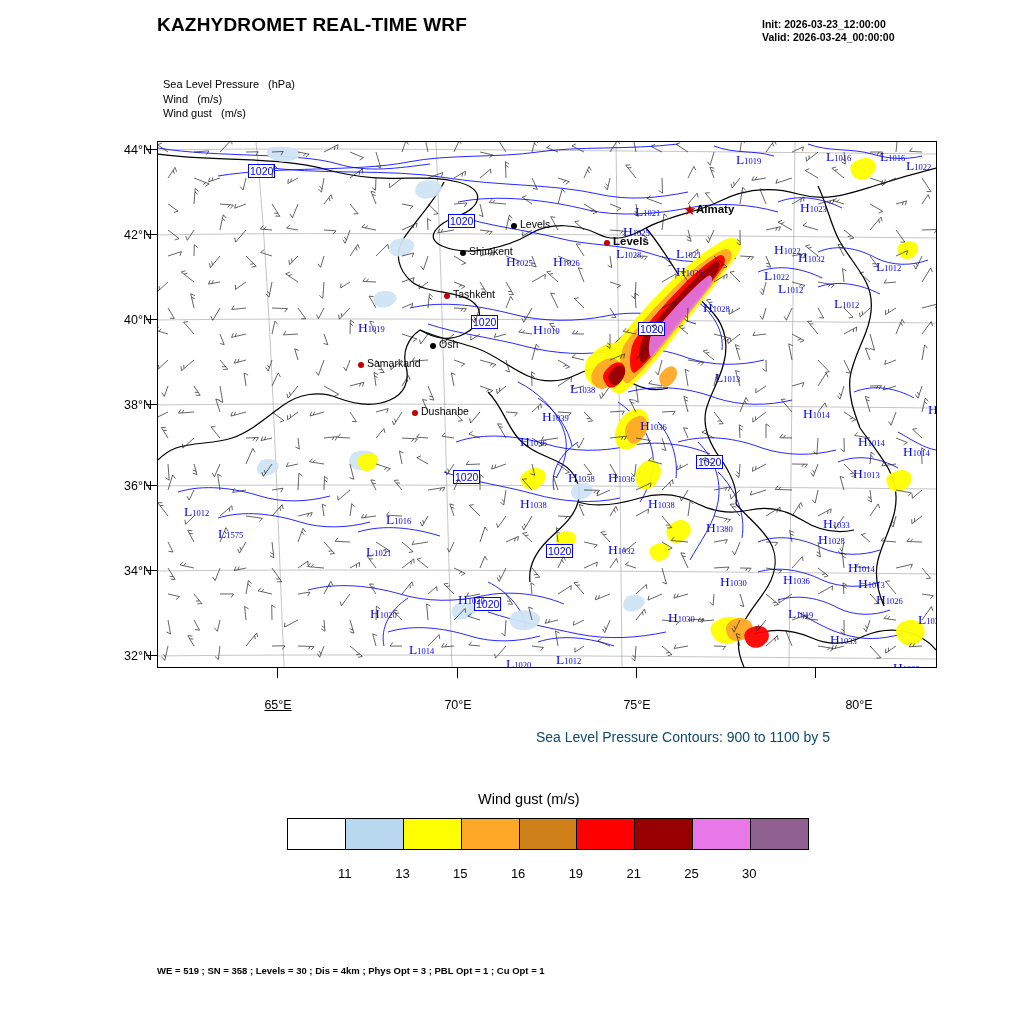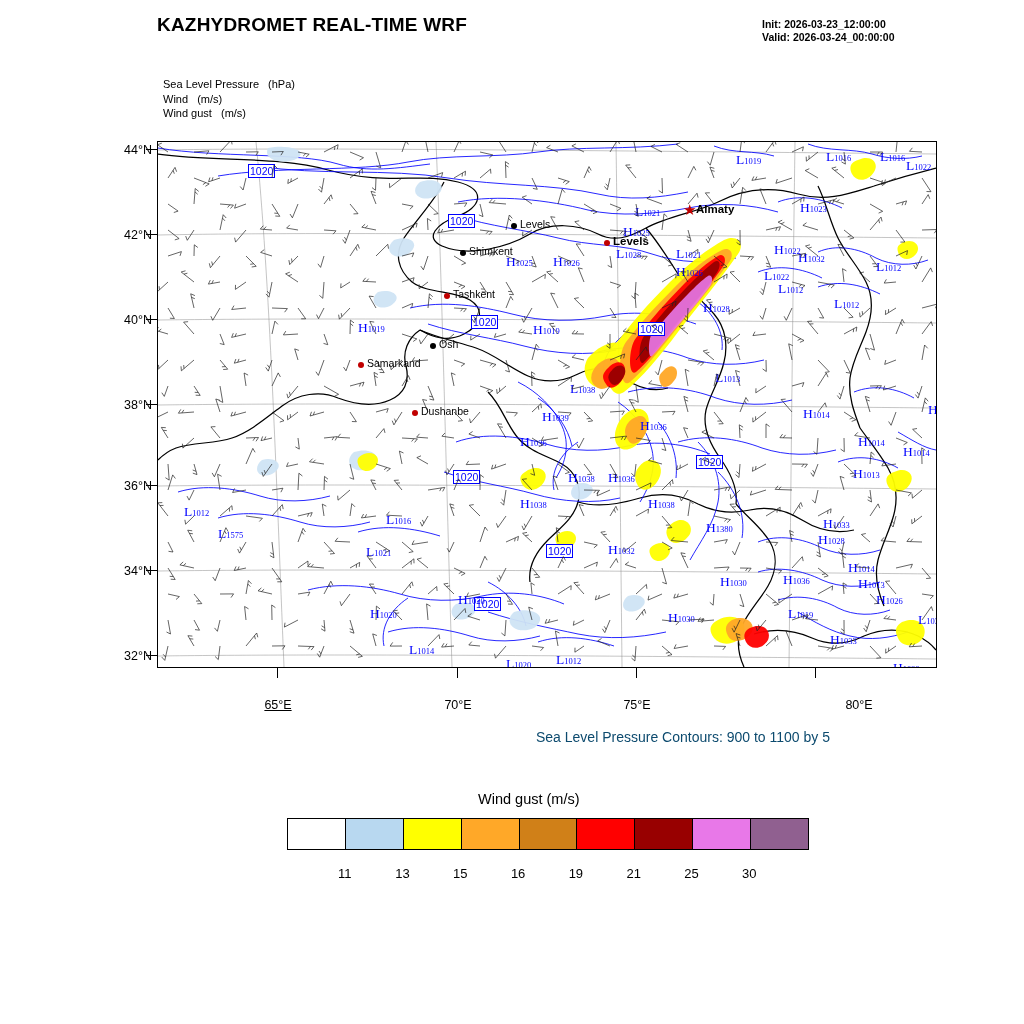--- a/index.html
+++ b/index.html
@@ -949,13 +949,14 @@
     <span style="left: 95.5556px;">13</span>
     <span style="left: 153.333px;">15</span>
     <span style="left: 211.111px;">16</span>
     <span style="left: 268.889px;">19</span>
     <span style="left: 326.667px;">21</span>
     <span style="left: 384.444px;">25</span>
     <span style="left: 442.222px;">30</span>
   </div>
 
 <div class="abs" id="footer">
+  <div>WE = 519 ; SN = 358 ; Levels = 30 ; Dis = 4km ; Phys Opt = 3 ; PBL Opt = 1 ; Cu Opt = 1</div>
 </div>
 
 </body></html>

